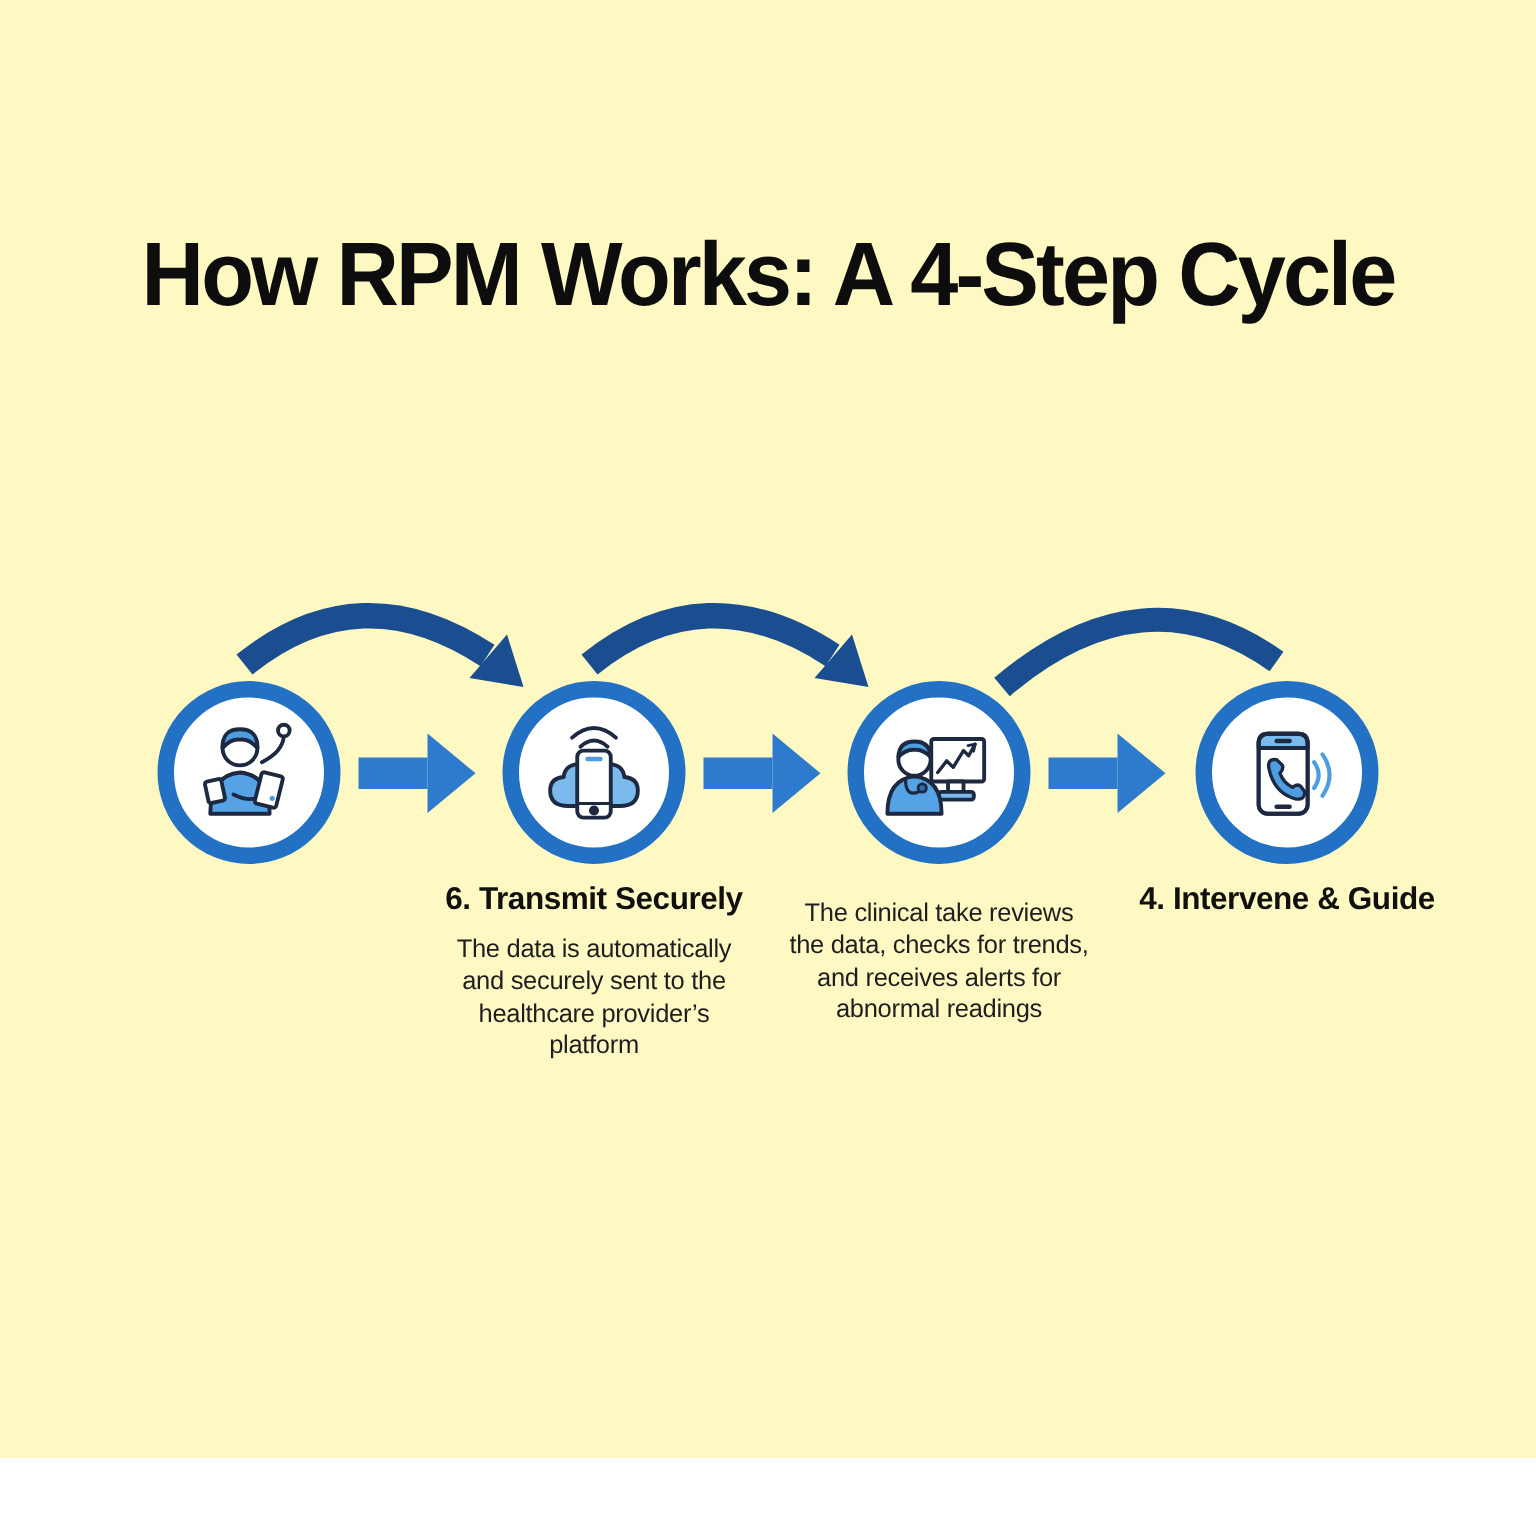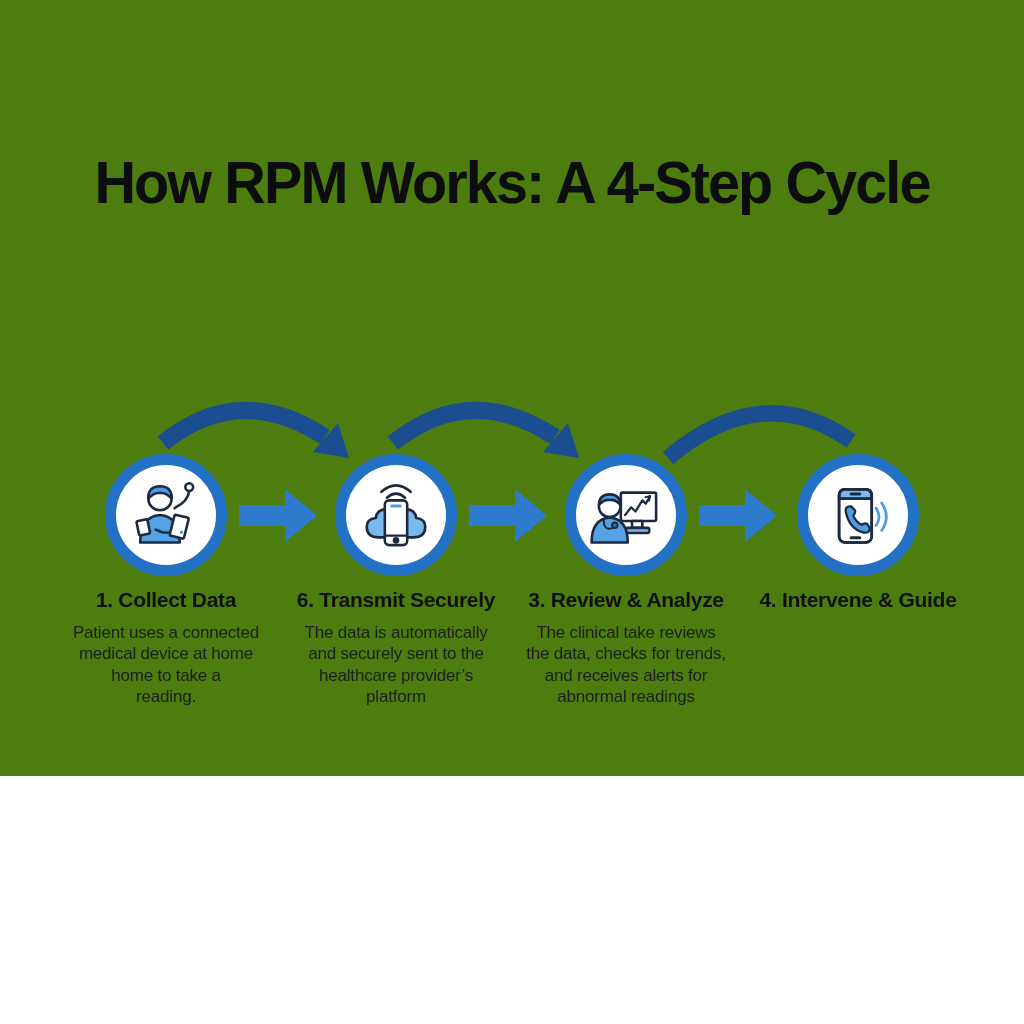--- a/index.html
+++ b/index.html
@@ -1,17 +1,17 @@
 <!DOCTYPE html>
 <html><head>
 <meta charset="utf-8">
 <style>
   html,body{margin:0;padding:0;background:#ffffff;}
   .canvas{
-    position:relative;width:1024px;height:776px;background:#4d7c0f;
+    position:relative;width:1024px;height:972px;background:#fef9c3;
     font-family:"Liberation Sans",sans-serif;overflow:hidden;
   }
   .title{
     position:absolute;top:148px;left:0;width:1024px;margin:0;
     text-align:center;font-size:60px;font-weight:800;color:#0d0d0d;
     letter-spacing:-2px;transform:scaleX(.96);transform-origin:512px 0;
     white-space:nowrap;
   }
   .arrow-layer{position:absolute;left:0;top:0;width:1024px;height:1024px;}
   .step-circle{
@@ -121,36 +121,28 @@
         <path d="M28 31 L66 31" stroke-width="2.4"></path>
         <path d="M42 25.5 L52 25.5" stroke-width="3.5"></path>
         <path d="M42 76.5 L52 76.5" stroke-width="3.5"></path>
         <path d="M36 47 Q34.5 39 42 40 L46.5 44.5 Q47.5 47.5 44.5 50.5 Q47.5 58.5 54.5 61.5 Q57.5 58.5 60.5 60.5 L63.5 64.5 Q64.5 71.5 56.5 70.5 Q40 66 36 47 Z" fill="#4d9ee1" stroke-width="2.6"></path>
         <path d="M71 42 Q78 52 71 62" fill="none" stroke="#4d9ee1" stroke-width="3.2"></path>
         <path d="M77.5 36 Q88.5 52 77.5 68" fill="none" stroke="#4d9ee1" stroke-width="3.2"></path>
       </g>
     </svg>
   </div>
 
-  <div class="col" style="left:55px">
-    <h2>1. Collect Data</h2>
-    <p>Patient uses a connected
-medical device at home
-home to take a
-reading.</p>
-  </div>
   <div class="col" style="left:285px">
     <h2>6. Transmit Securely</h2>
     <p>The data is automatically
 and securely sent to the
 healthcare provider’s
 platform</p>
   </div>
   <div class="col" style="left:515px">
-    <h2>3. Review &amp; Analyze</h2>
     <p>The clinical take reviews
 the data, checks for trends,
 and receives alerts for
 abnormal readings</p>
   </div>
   <div class="col" style="left:747px">
     <h2>4. Intervene &amp; Guide</h2>
   </div>
 
 </div>

